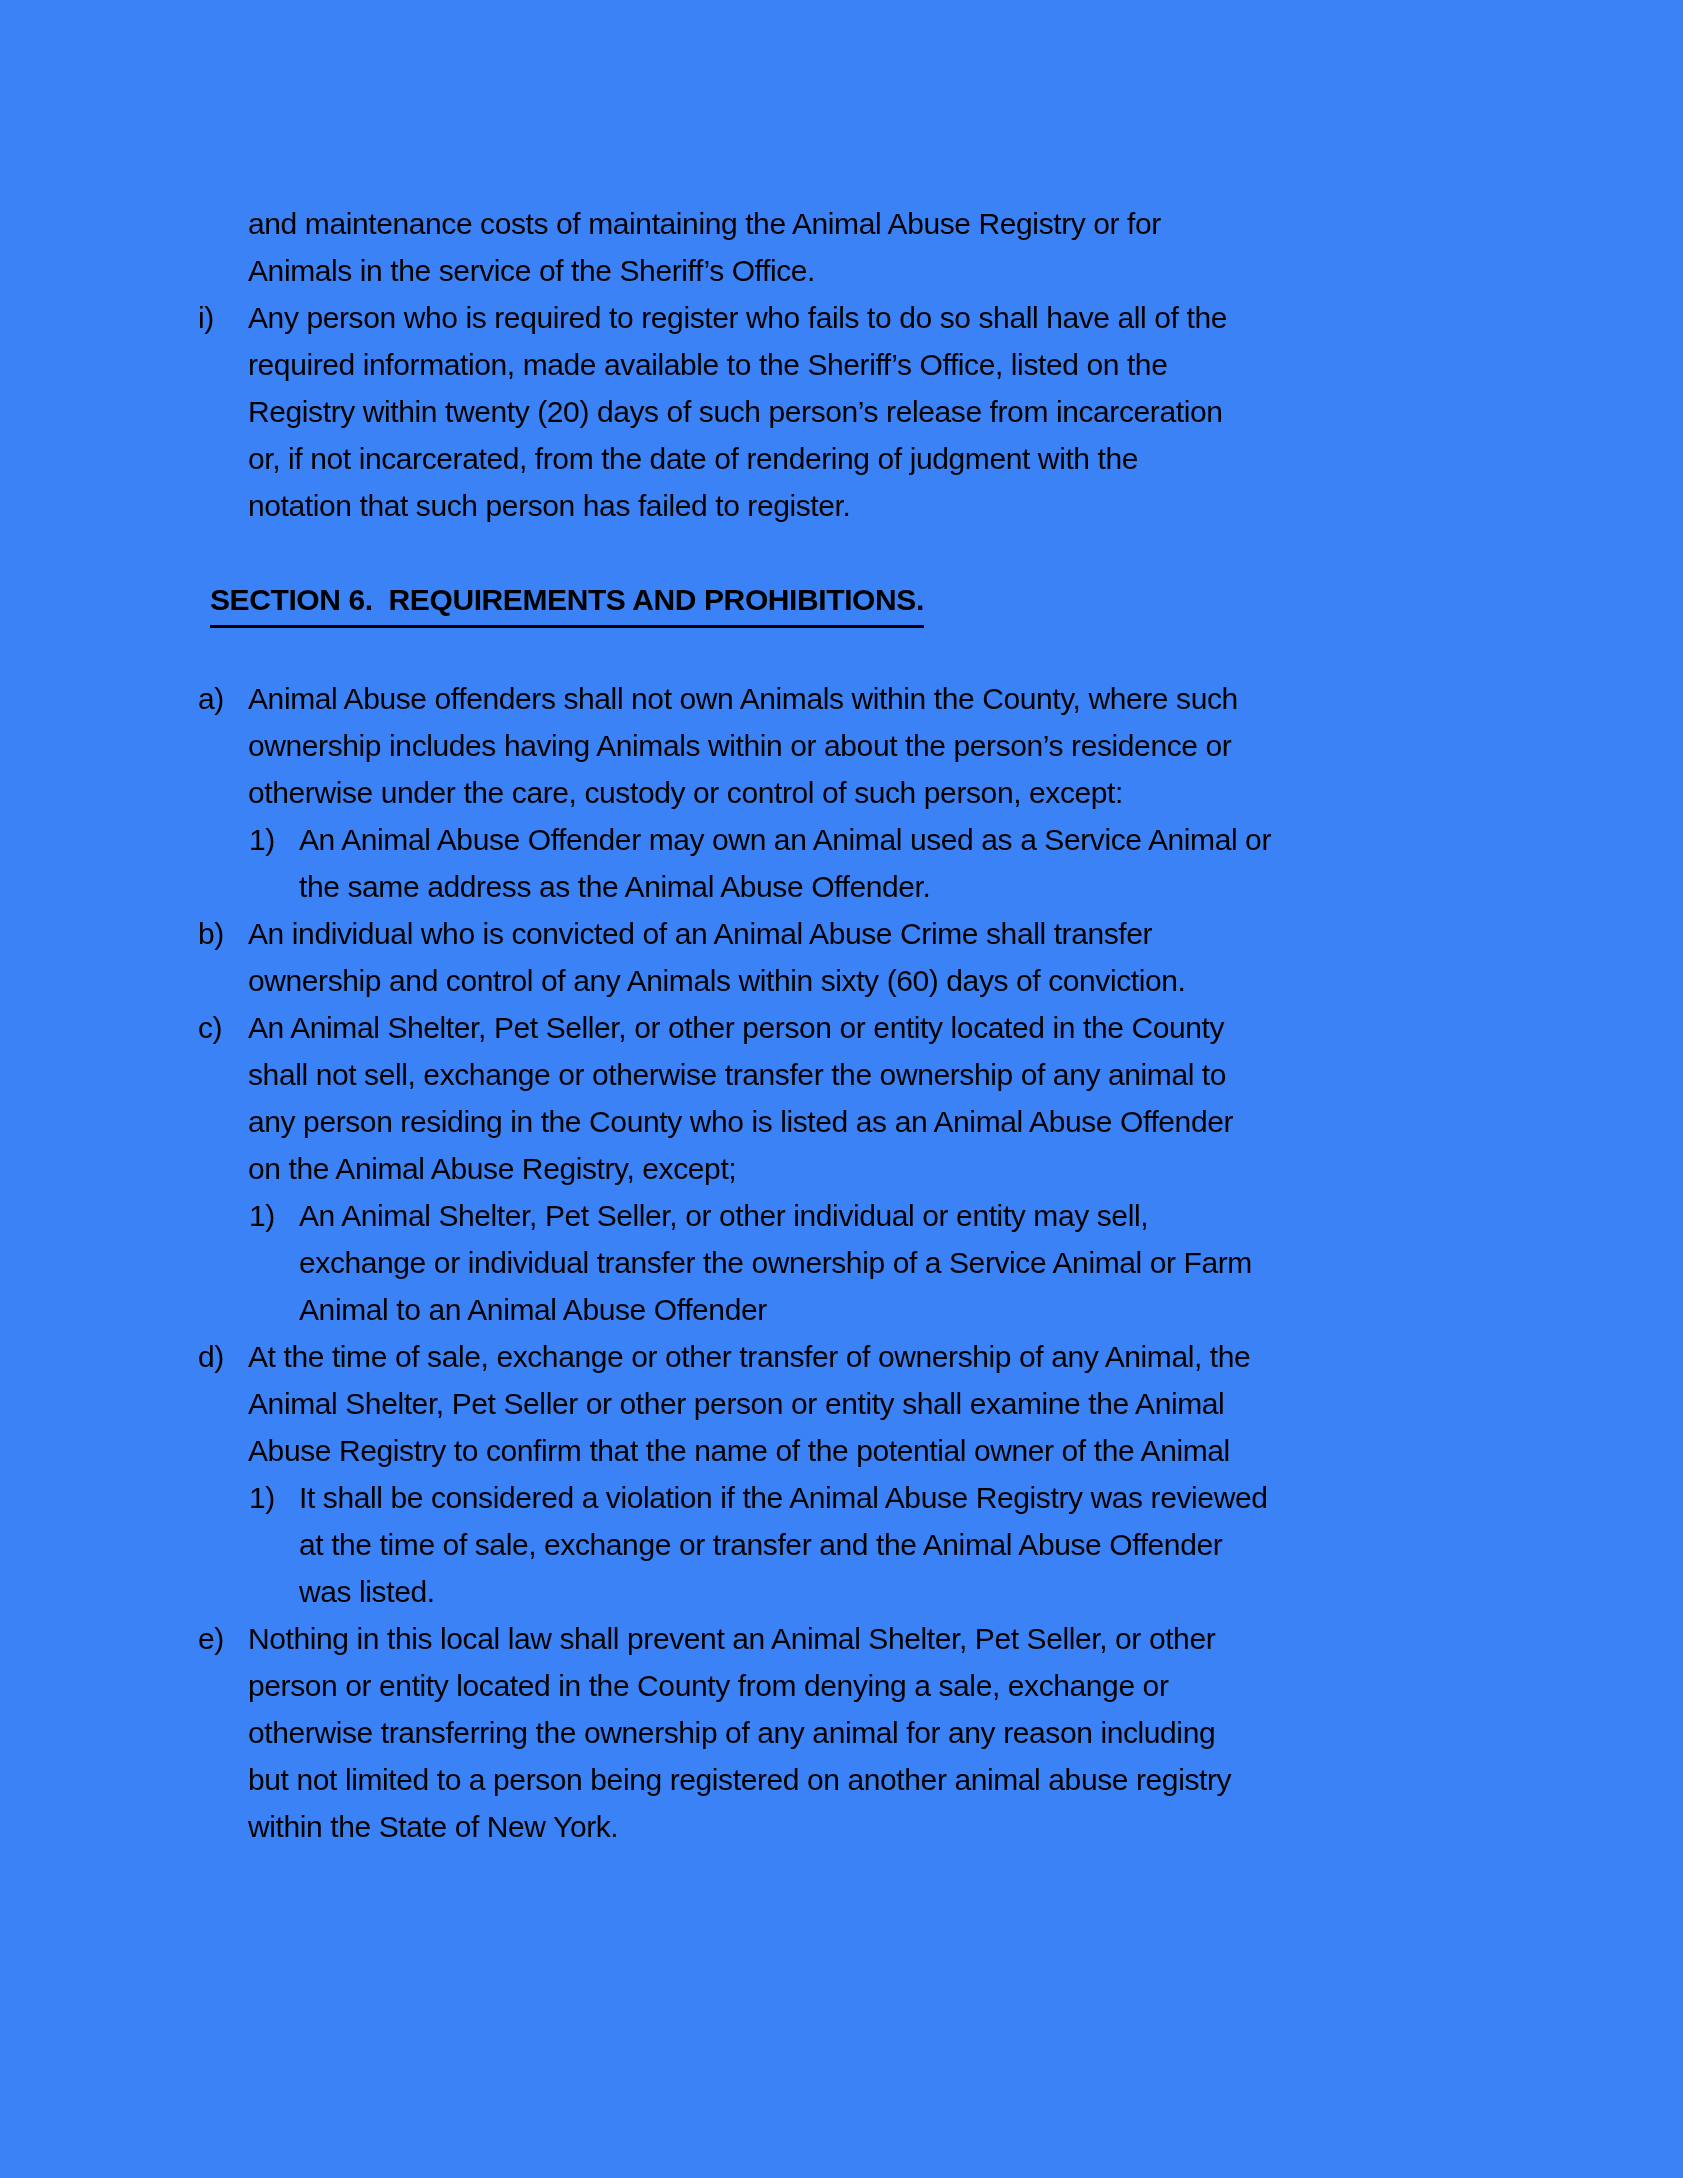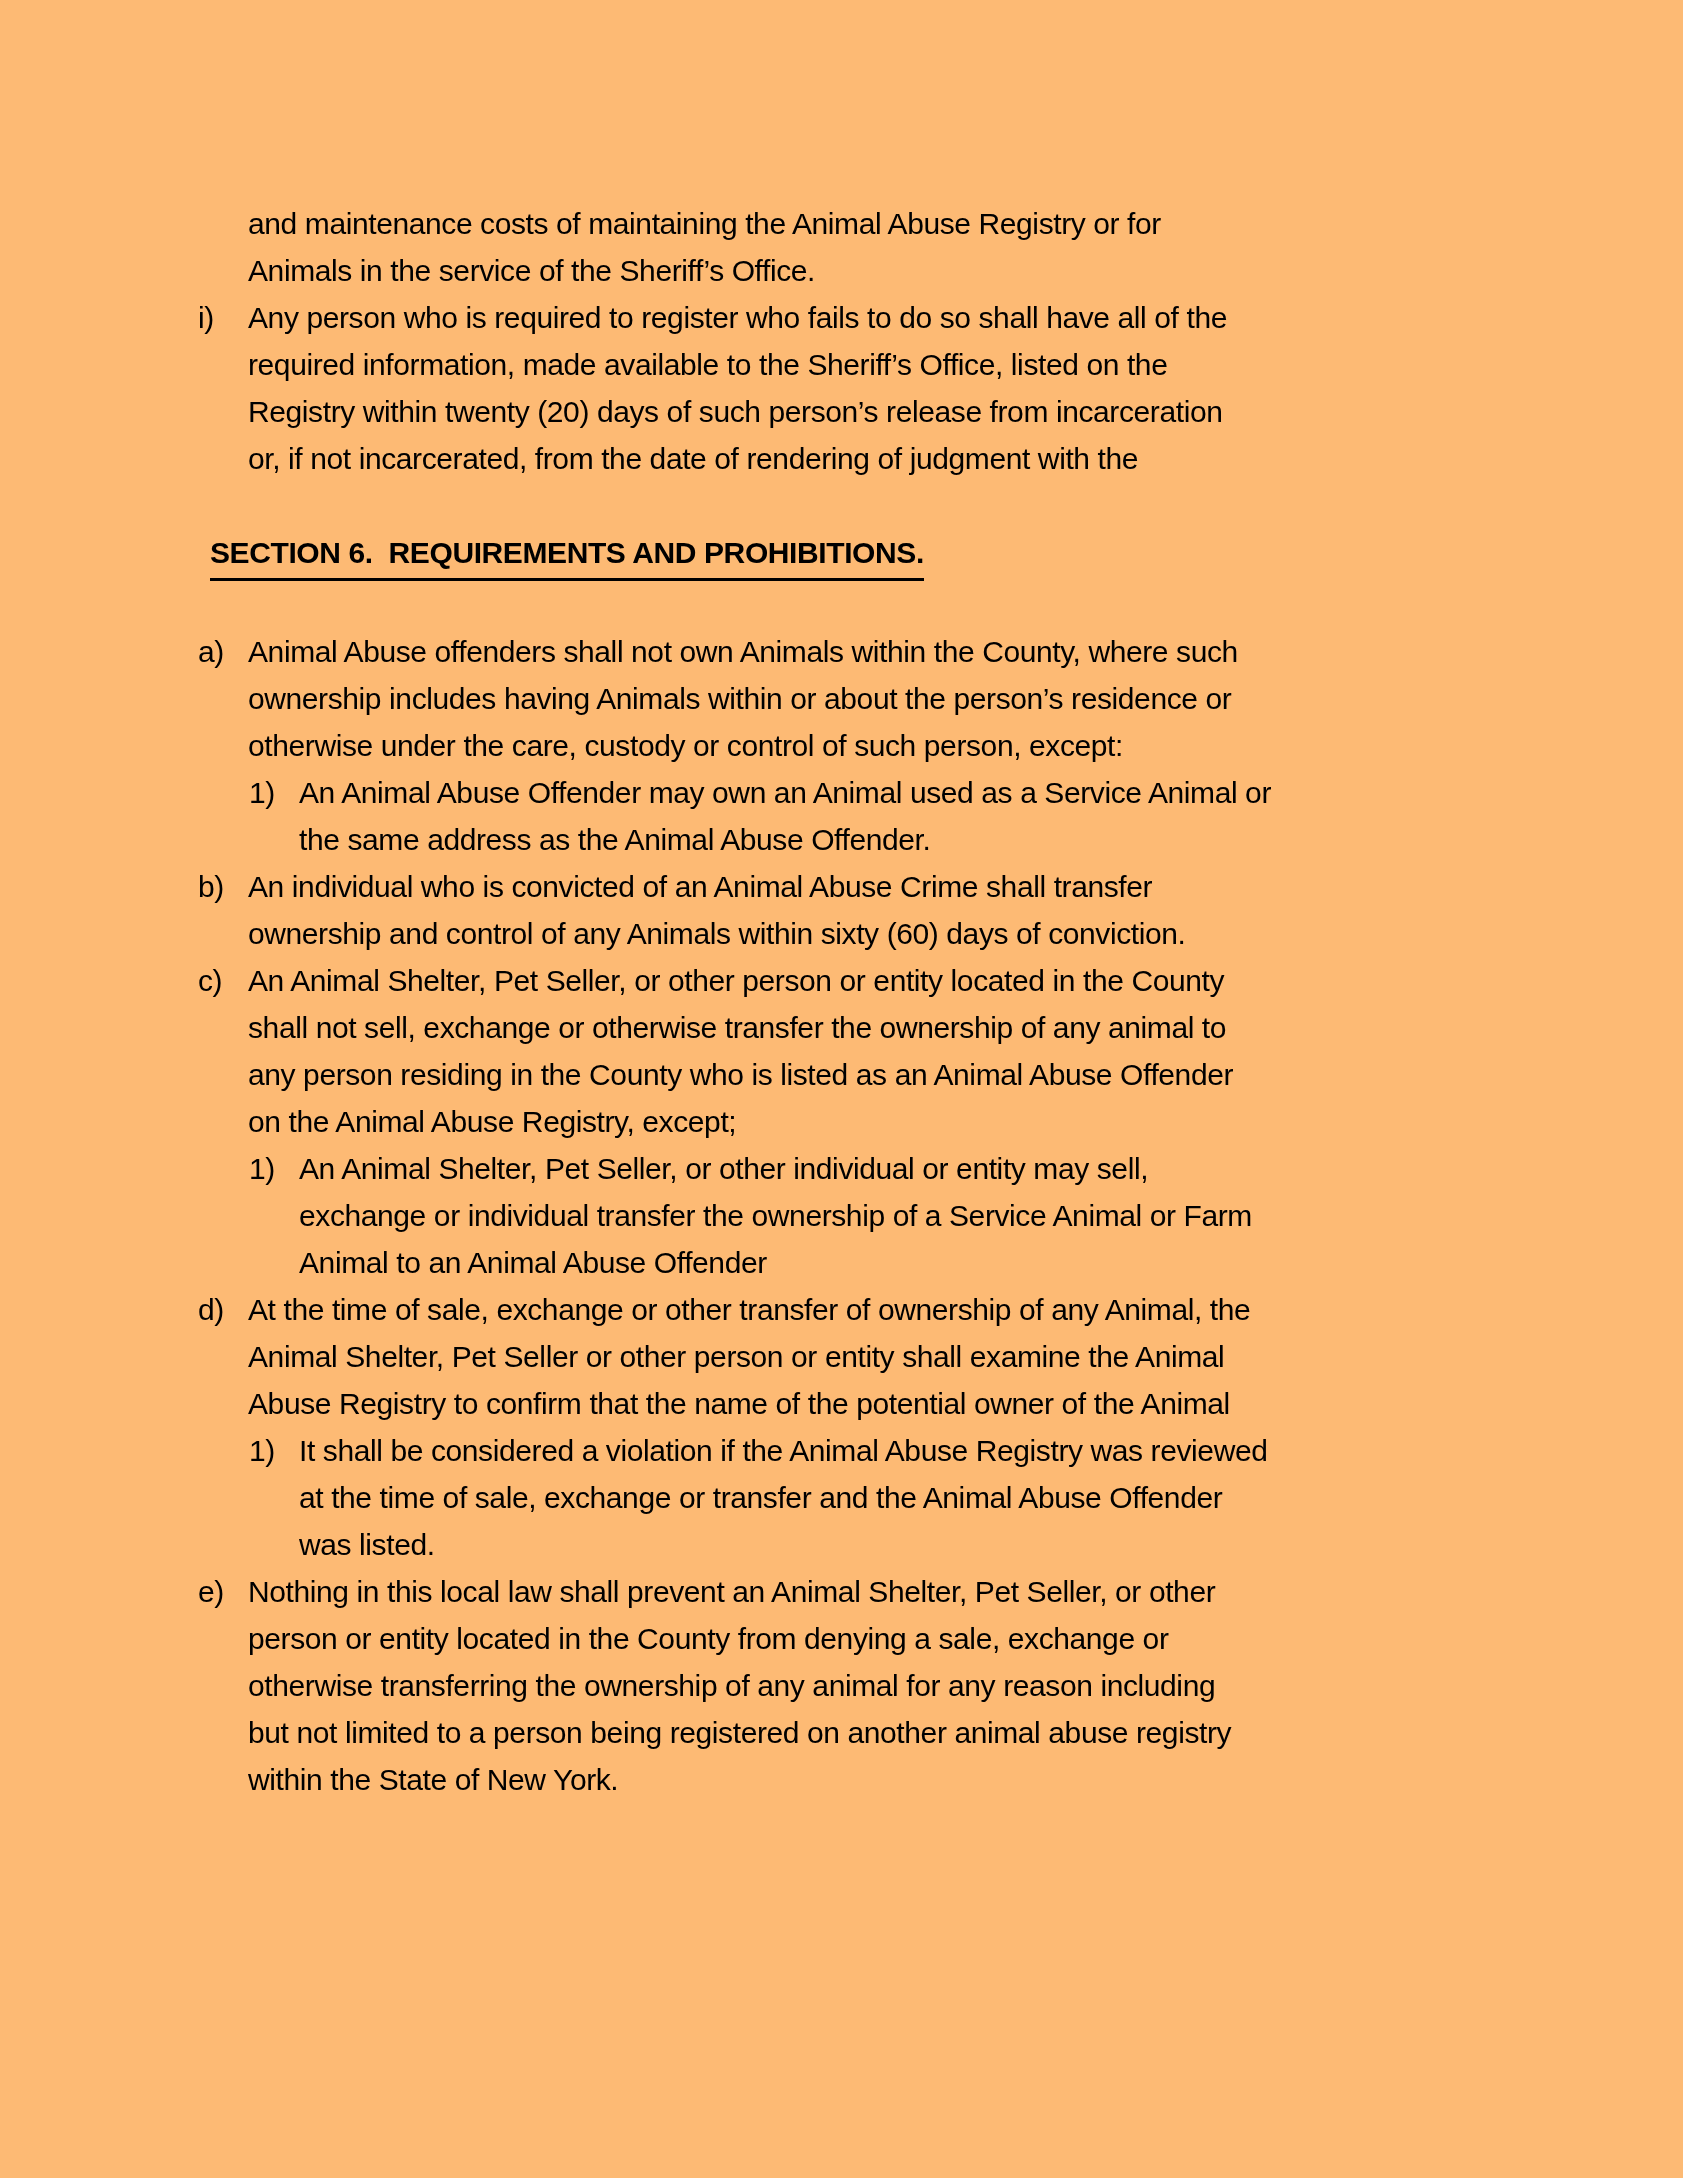--- a/index.html
+++ b/index.html
@@ -5,21 +5,21 @@
   html, body {
     margin: 0;
     padding: 0;
     background: #ffffff;
   }
   .page {
     position: relative;
     width: 1683px;
     height: 2178px;
     box-sizing: border-box;
-    background: #fdba74;
+    background: #3b82f6;
     color: #000000;
     font-family: "Liberation Sans", "DejaVu Sans", sans-serif;
     font-size: 30px;
     line-height: 47px;
     letter-spacing: -0.4px;
     padding: 200px 99px 0 198px;
     overflow: hidden;
   }
   .block.item {
     display: flex;
@@ -65,20 +65,21 @@
           <div class="line">Animals in the service of the Sheriff’s Office.</div>
         </div>
       </div>
       <div class="block item">
         <span class="marker">i)</span>
         <div class="lines">
           <div class="line">Any person who is required to register who fails to do so shall have all of the</div>
           <div class="line">required information, made available to the Sheriff’s Office, listed on the</div>
           <div class="line">Registry within twenty (20) days of such person’s release from incarceration</div>
           <div class="line">or, if not incarcerated, from the date of rendering of judgment with the</div>
+          <div class="line">notation that such person has failed to register.</div>
         </div>
       </div>
       <div class="block heading-block"><span class="heading">SECTION 6.  REQUIREMENTS AND PROHIBITIONS.</span></div>
       <div class="block item">
         <span class="marker">a)</span>
         <div class="lines">
           <div class="line">Animal Abuse offenders shall not own Animals within the County, where such</div>
           <div class="line">ownership includes having Animals within or about the person’s residence or</div>
           <div class="line">otherwise under the care, custody or control of such person, except:</div>
         </div>

